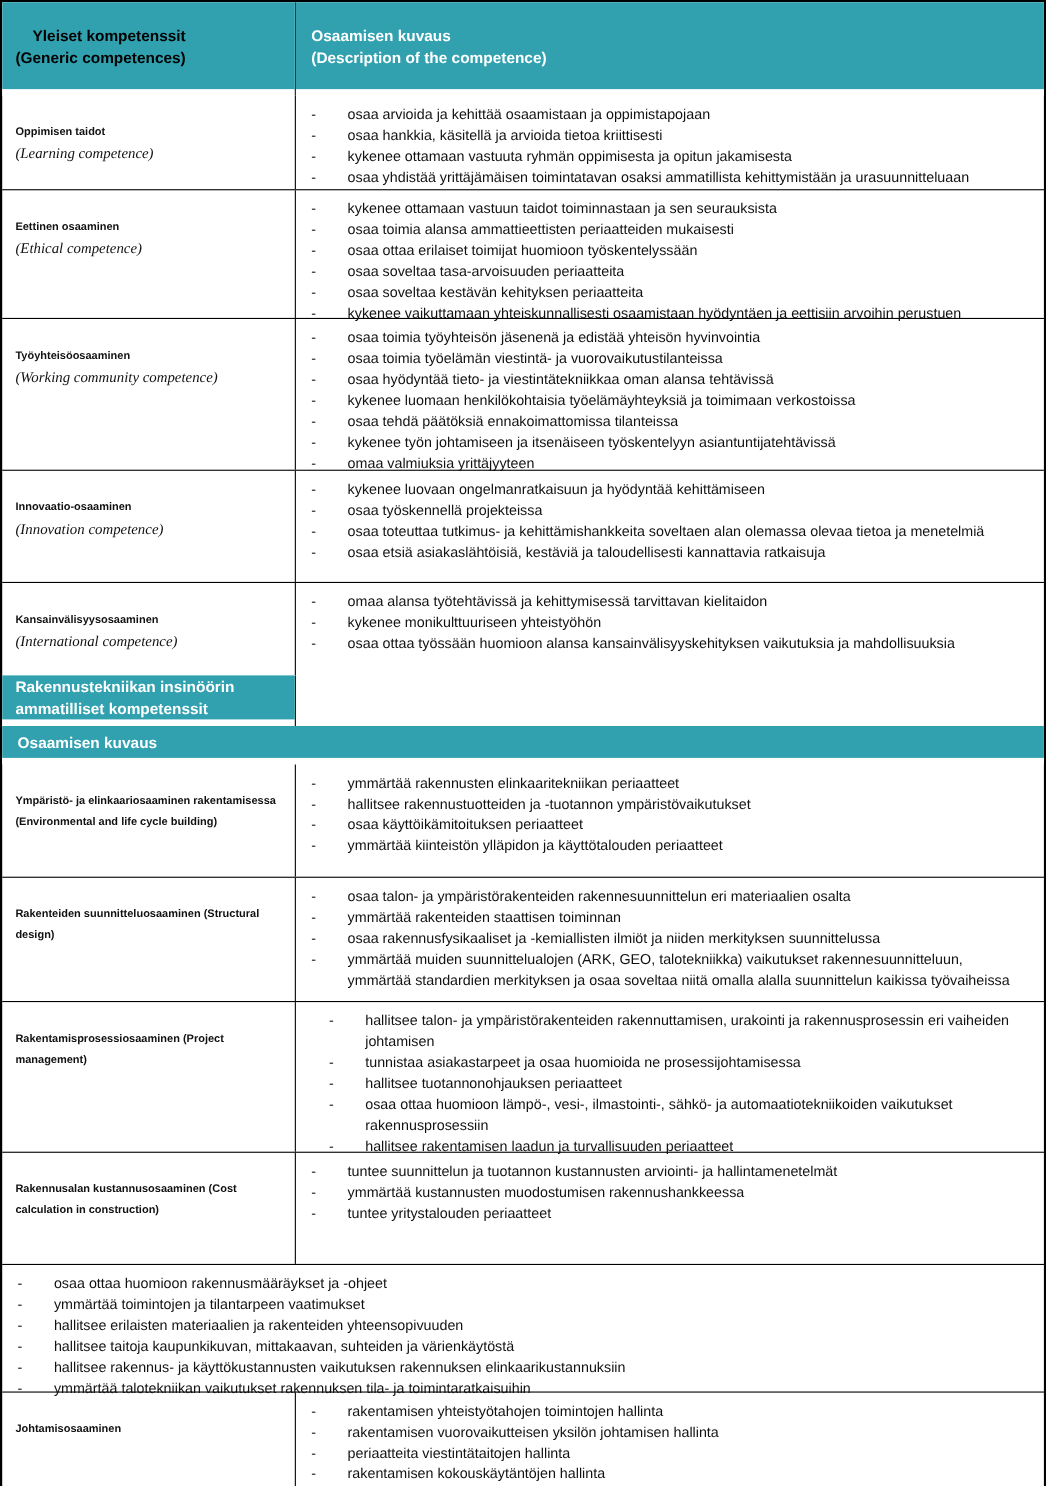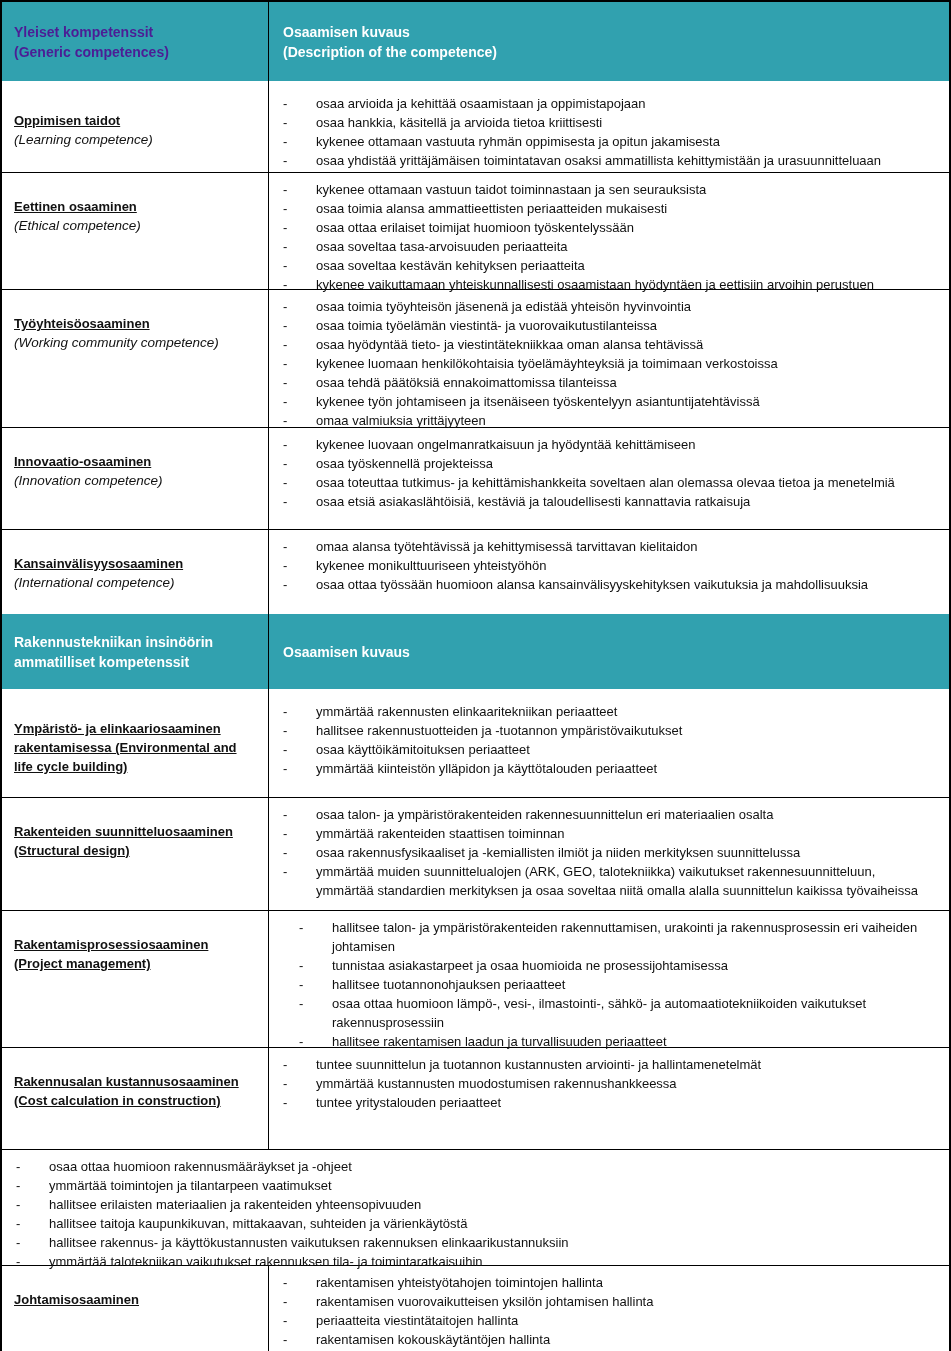--- a/index.html
+++ b/index.html
@@ -15,22 +15,22 @@
   .cell{box-sizing:border-box;}
   .cell.left{
     width:267px;flex:none;
     border-right:1px solid #000;
     padding:24px 10px 8px 12px;
   }
   .cell.right{
     flex:1;
     padding:7px 24px 6px 14px;
   }
-  .title{font-weight:bold;font-size:13px;line-height:19px;text-decoration:underline;}
-  .subtitle{font-size:13.5px;line-height:19px;font-style:italic;}
+  .title{font-weight:bold;font-size:10px;line-height:19px;}
+  .subtitle{font-size:13.5px;line-height:19px;font-style:italic;font-family:Liberation Serif, serif;}
   .bullet{display:flex;font-size:13px;line-height:19px;}
   .bullet .dash{flex:none;width:33px;}
   .bullet .btext{flex:1;}
   .indent .bullet{padding-left:16px;}
   
   .hrow{display:flex;box-sizing:border-box;}
   .hrow .hcell{
     box-sizing:border-box;display:flex;flex-direction:column;
     padding-bottom:6px;background:#fff;
   }
@@ -44,21 +44,21 @@
   .hcell.left .hfill{padding-left:12px;}
   .hcell.right .hfill{padding-left:14px;}
 </style>
 </head>
 <body>
 
 <div class="tbl">
 
   <div class="hrow" style="height: 85px;">
     <div class="hcell left">
-      <div class="hfill" style="background: rgb(49, 161, 175); color: #4c1d95;">Yleiset kompetenssit
+      <div class="hfill" style="background: rgb(49, 161, 175); color: #000000; text-align: right;">Yleiset kompetenssit
 (Generic competences)</div>
     </div>
     <div class="hcell right">
       <div class="hfill" style="background: rgb(49, 161, 175); color: rgb(255, 255, 255);">Osaamisen kuvaus
 (Description of the competence)</div>
     </div>
   </div>
   <div>
       <div class="row" style="height: 85px;">
         <div class="cell left">
@@ -191,21 +191,21 @@
             <span class="btext">kykenee monikulttuuriseen yhteistyöhön</span>
           </div>
           <div class="bullet">
             <span class="dash">-</span>
             <span class="btext">osaa ottaa työssään huomioon alansa kansainvälisyyskehityksen vaikutuksia ja mahdollisuuksia</span>
           </div>
         </div>
       </div>
     </div>
 
-  <div class="hrow row" style="height: 81px;">
+  <div class="hrow row" style="height: 81px; flex-direction: column;">
     <div class="hcell left">
       <div class="hfill" style="background: rgb(49, 161, 175); color: rgb(255, 255, 255);">Rakennustekniikan insinöörin
 ammatilliset kompetenssit</div>
     </div>
     <div class="hcell right">
       <div class="hfill" style="background: rgb(49, 161, 175); color: rgb(255, 255, 255);">Osaamisen kuvaus</div>
     </div>
   </div>
   <div>
       <div class="row" style="height: 102px;">

